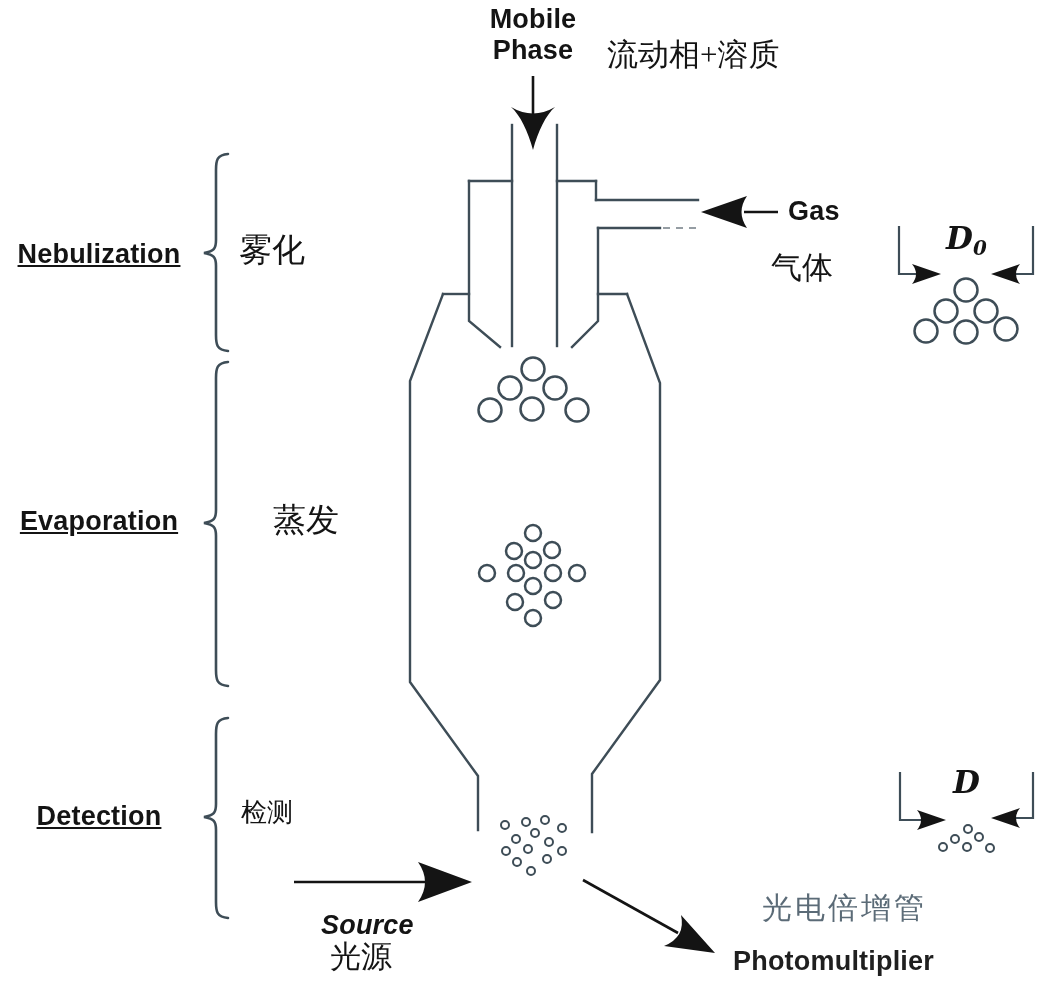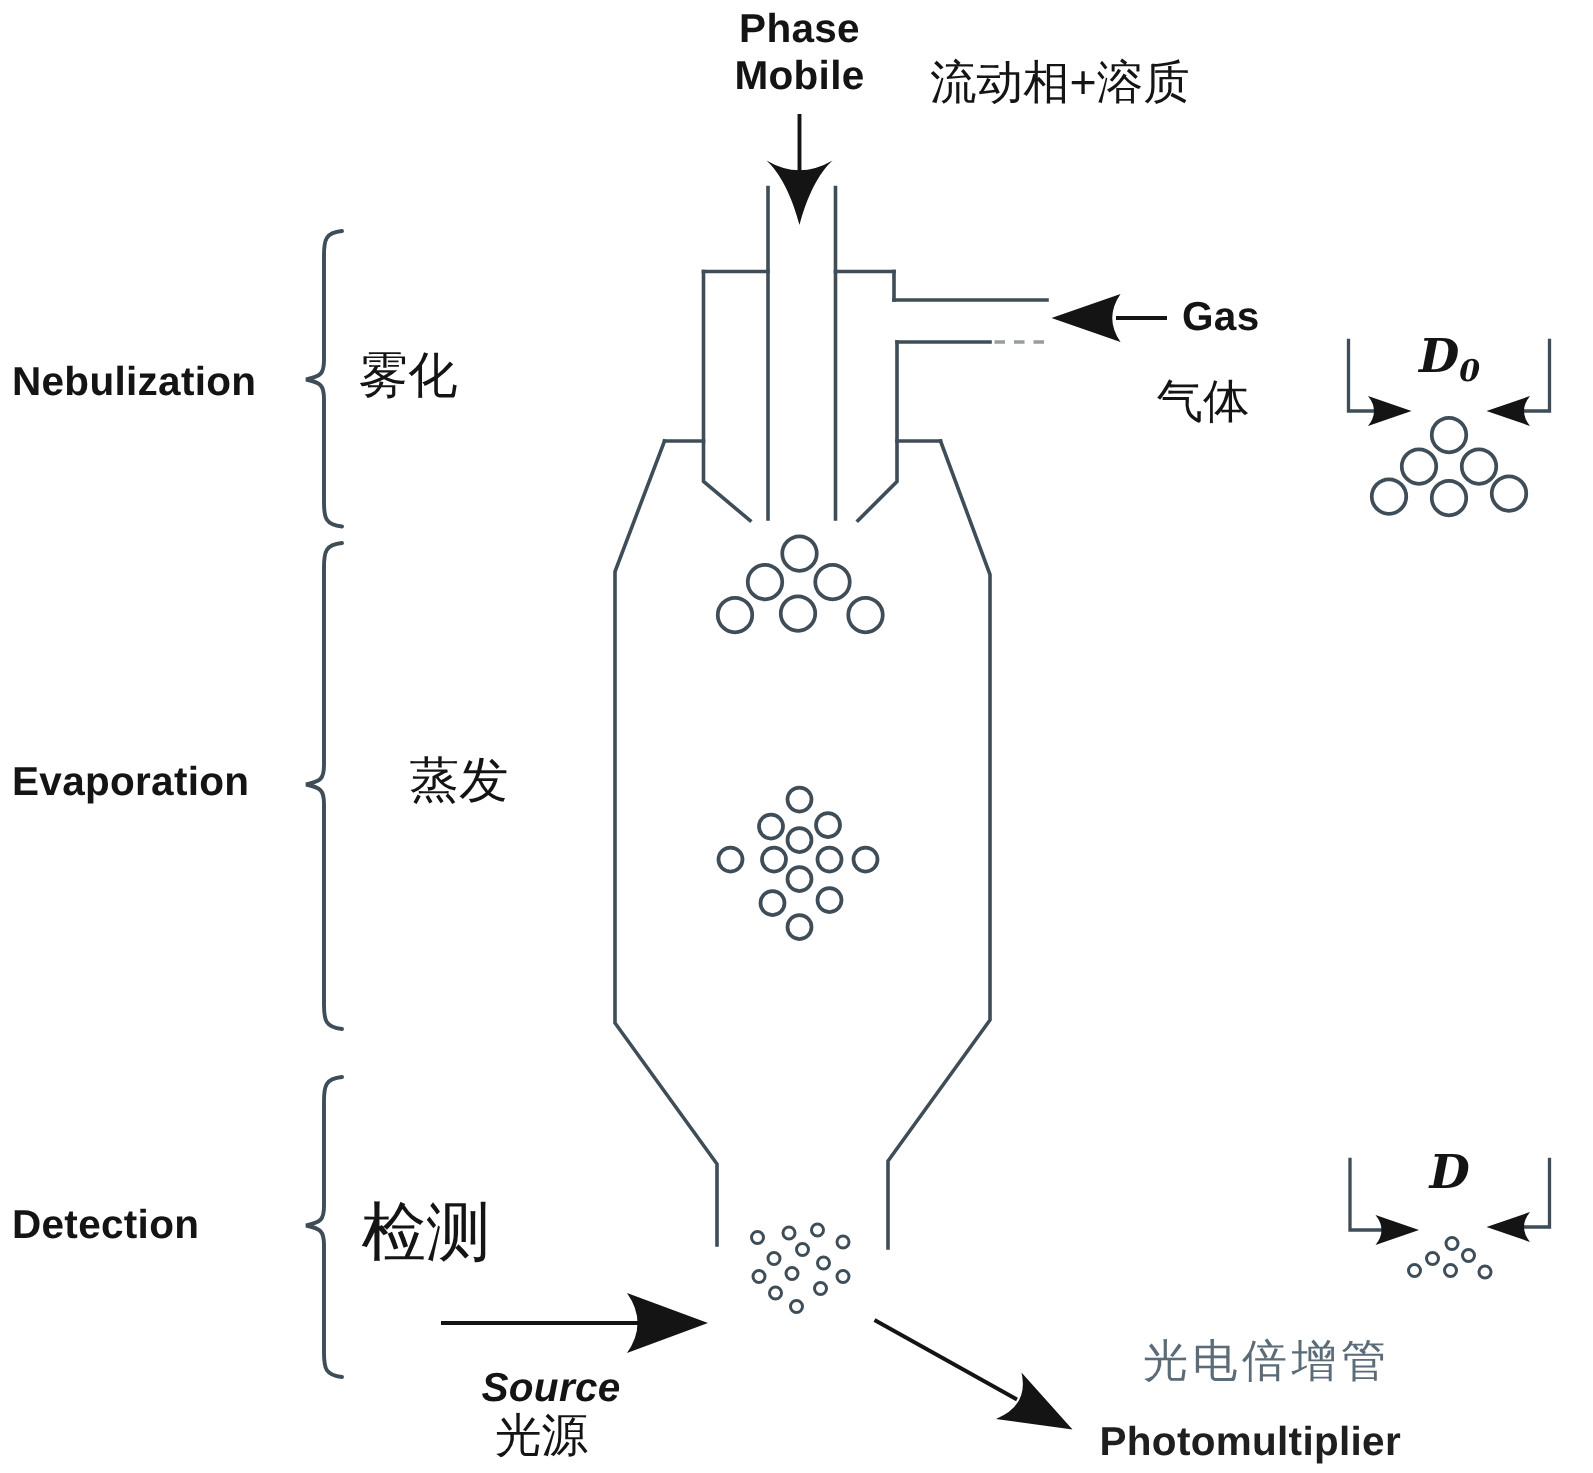--- a/index.html
+++ b/index.html
@@ -20,21 +20,21 @@
   .brace{stroke:var(--line);fill:none;stroke-width:2.6;stroke-linecap:round;}
   .drop{stroke:var(--line);fill:none;stroke-width:2.5;}
   .drop-sm{stroke:var(--line);fill:none;stroke-width:2;}
   .arrow-shaft{stroke:var(--text);fill:none;stroke-width:2.6;}
   .arrow-head{fill:var(--text);stroke:none;}
   .bracket{stroke:var(--line);fill:none;stroke-width:2.2;stroke-linecap:square;}
   .bracket-head{fill:var(--text);stroke:none;}
   .lbl{position:absolute;white-space:nowrap;line-height:1.15;}
   .en{font-weight:600;font-size:27px;letter-spacing:.2px;}
   .cn{font-size:31px;}
-  .right{text-align:left;}
+  .right{text-align:center;text-decoration:underline;}
   .center{text-align:center;}
   .faded{color:var(--faded);filter:blur(.5px);}
   .smear{filter:blur(.3px);opacity:.95;}
   .dlabel{font-style:italic;font-weight:700;font-size:31px;font-family:"DejaVu Serif","Liberation Serif",serif;}
   .dsub{font-style:italic;font-weight:700;font-size:20px;vertical-align:-6px;}
 </style>
 </head>
 <body>
 
 <div id="stage">
@@ -151,36 +151,36 @@
       <circle class="drop-sm" cx="968" cy="829" r="4"></circle>
       <circle class="drop-sm" cx="955" cy="839" r="4"></circle>
       <circle class="drop-sm" cx="979" cy="837" r="4"></circle>
       <circle class="drop-sm" cx="943" cy="847" r="4"></circle>
       <circle class="drop-sm" cx="967" cy="847" r="4"></circle>
       <circle class="drop-sm" cx="990" cy="848" r="4"></circle>
     </g>
   </svg>
 
   <div class="lbl en center" style="left:441px;top:4px;width:184px;">
+    <span style="display:block;">Mobile</span>
     <span style="display:block;">Phase</span>
-    <span style="display:block;">Mobile</span>
   </div>
-  <div class="lbl cn" style="left:620px;top:37px;">流动相+溶质</div>
+  <div class="lbl cn" style="left:607px;top:37px;font-family:Liberation Serif, serif;">流动相+溶质</div>
 
   <div class="lbl en" style="left:788px;top:196px;">Gas</div>
   <div class="lbl cn" style="left:751px;top:250px;margin-left:20px;">气体</div>
 
   <div class="lbl en right" style="left:8px;top:239px;width:182px;">Nebulization</div>
   <div class="lbl cn" style="left:239px;top:231px;font-size:33px;">雾化</div>
 
   <div class="lbl en right" style="left:8px;top:506px;width:182px;">Evaporation</div>
   <div class="lbl cn" style="left:243px;top:501px;font-size:33px;margin-left:30px;">蒸发</div>
 
   <div class="lbl en right" style="left:8px;top:801px;width:182px;">Detection</div>
-  <div class="lbl cn" style="left:241px;top:798px;font-size:43px;">检测</div>
+  <div class="lbl cn" style="left:241px;top:798px;font-size:26px;">检测</div>
 
   <div class="lbl en" style="left:321px;top:910px;font-style:italic;">Source</div>
   <div class="lbl cn" style="left:330px;top:939px;">光源</div>
 
   <div class="lbl cn faded" style="left:762px;top:891px;font-size:30px;letter-spacing:3px;">光电倍增管</div>
   <div class="lbl en smear" style="left:733px;top:946px;">Photomultiplier</div>
 
   <div class="lbl dlabel" style="left:946px;top:221px;"><span>D</span><span class="dsub">0</span></div>
 
   <div class="lbl dlabel" style="left:953px;top:765px;">D</div>

